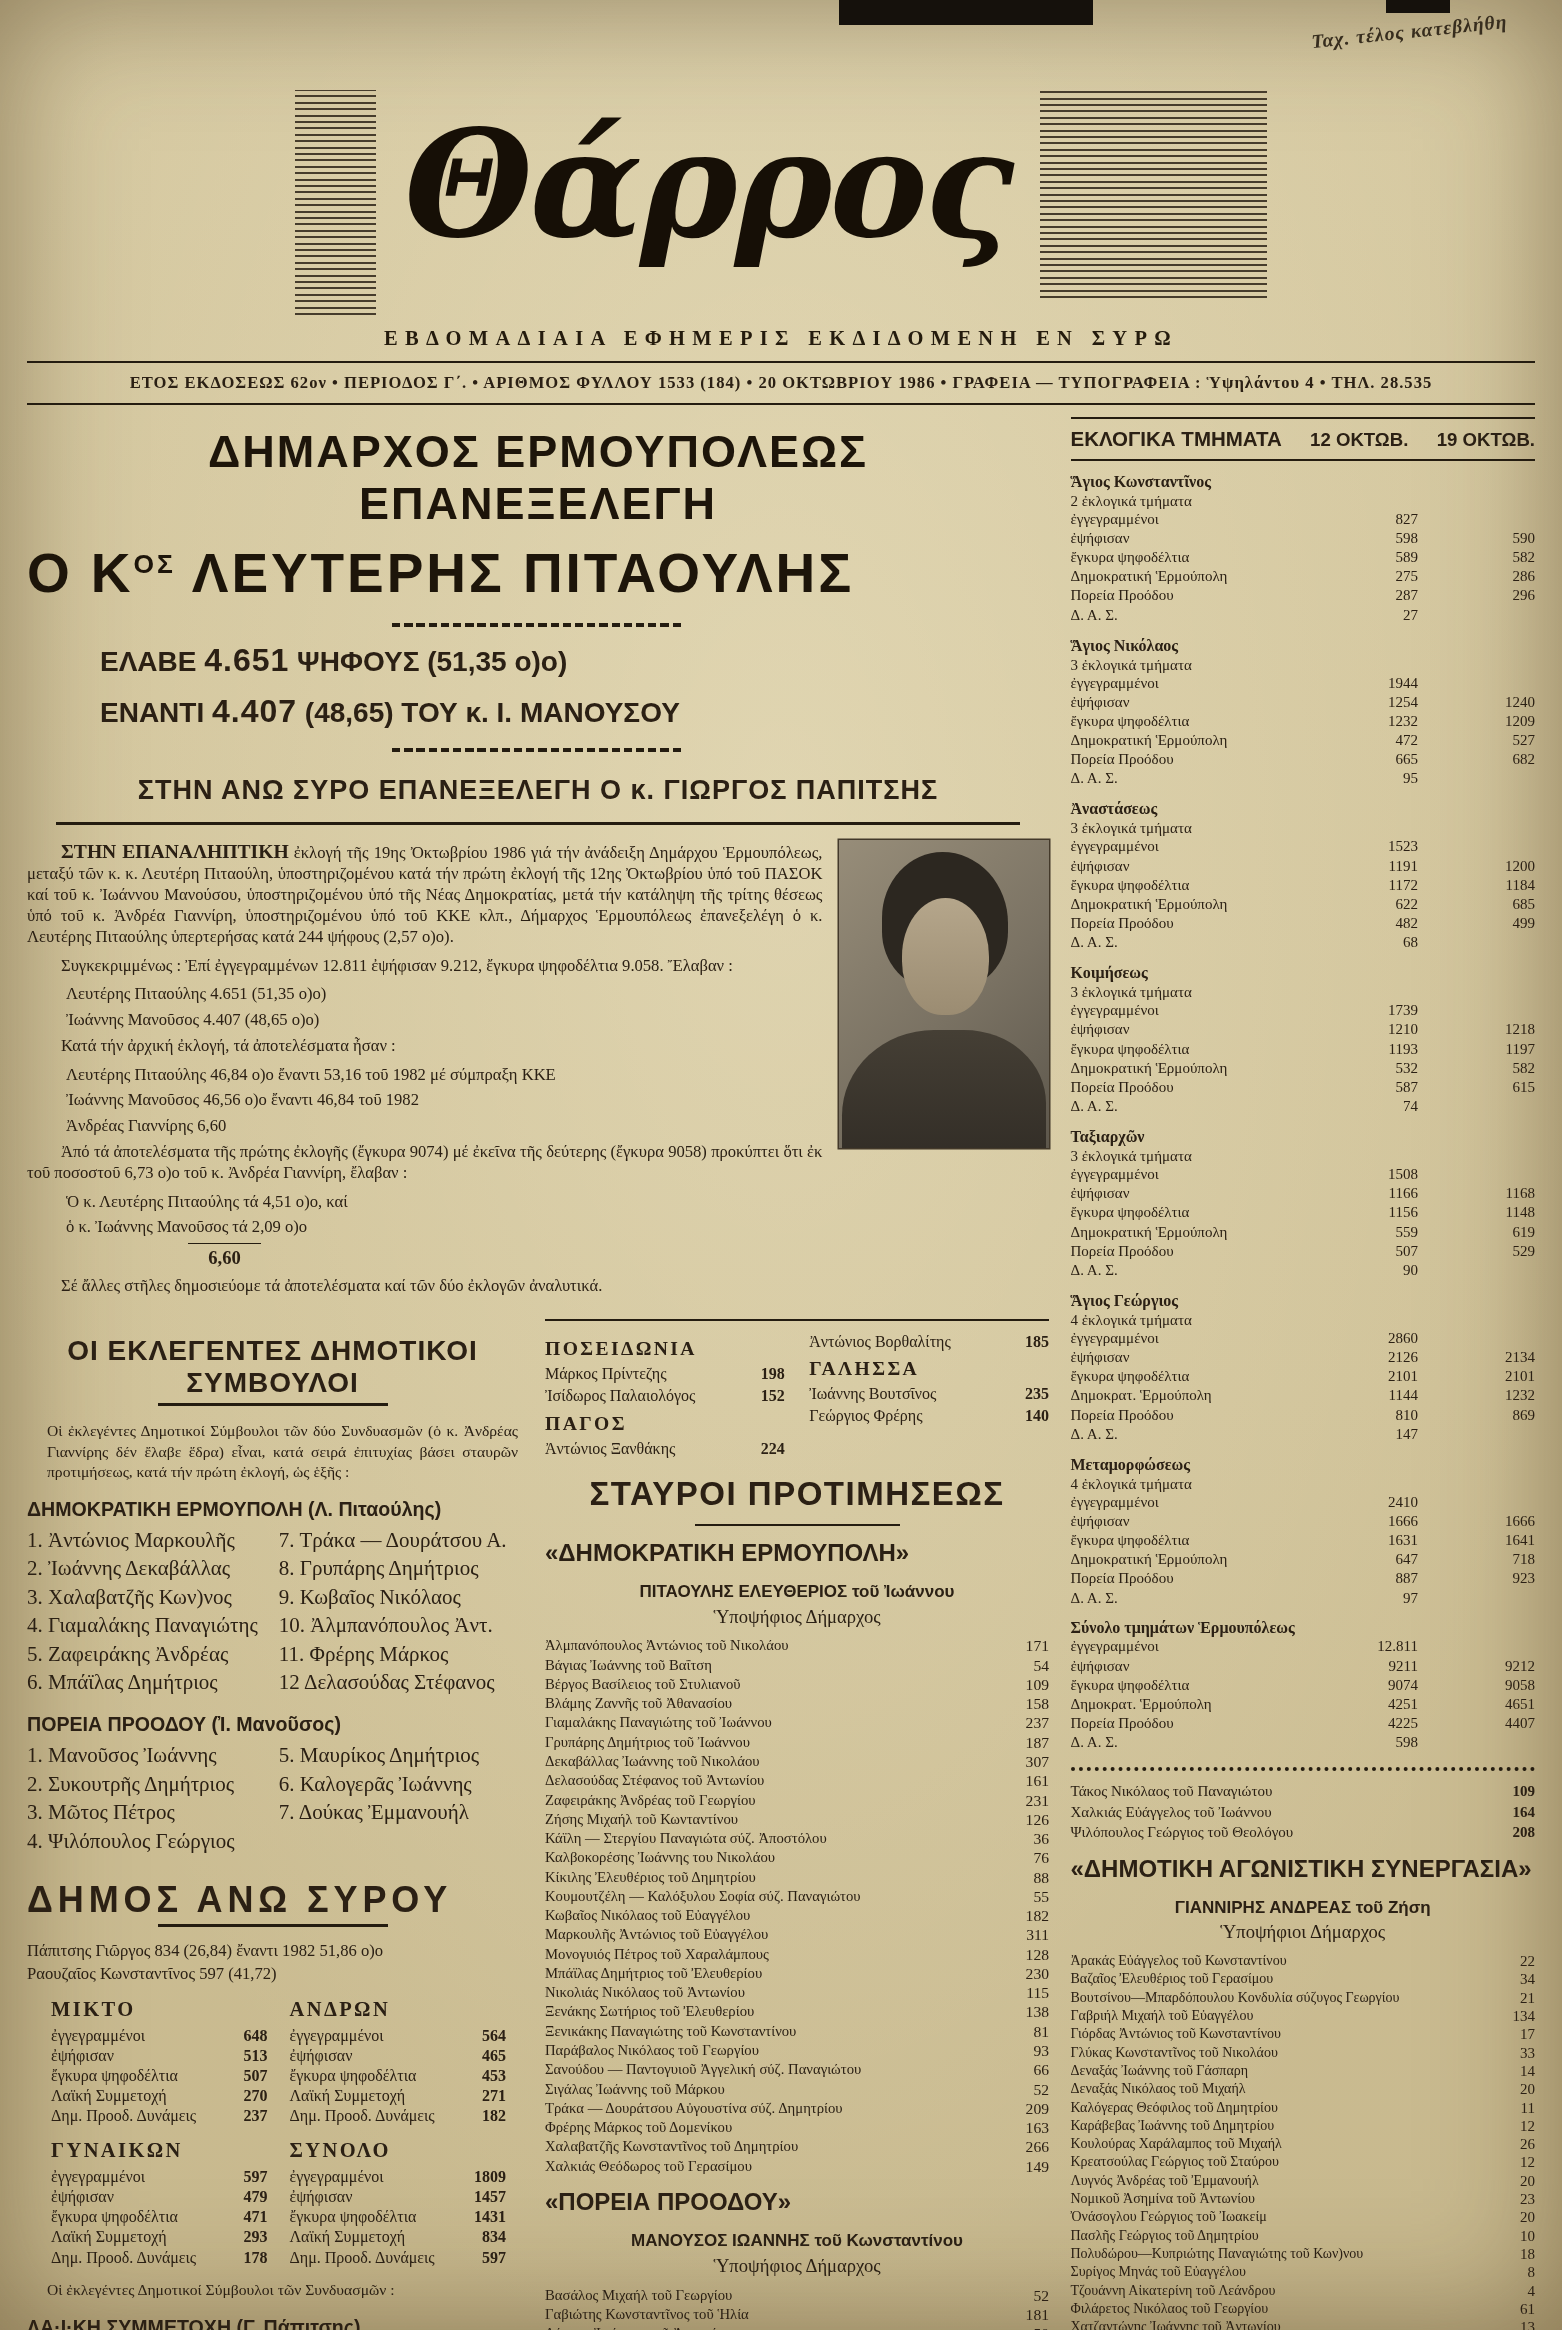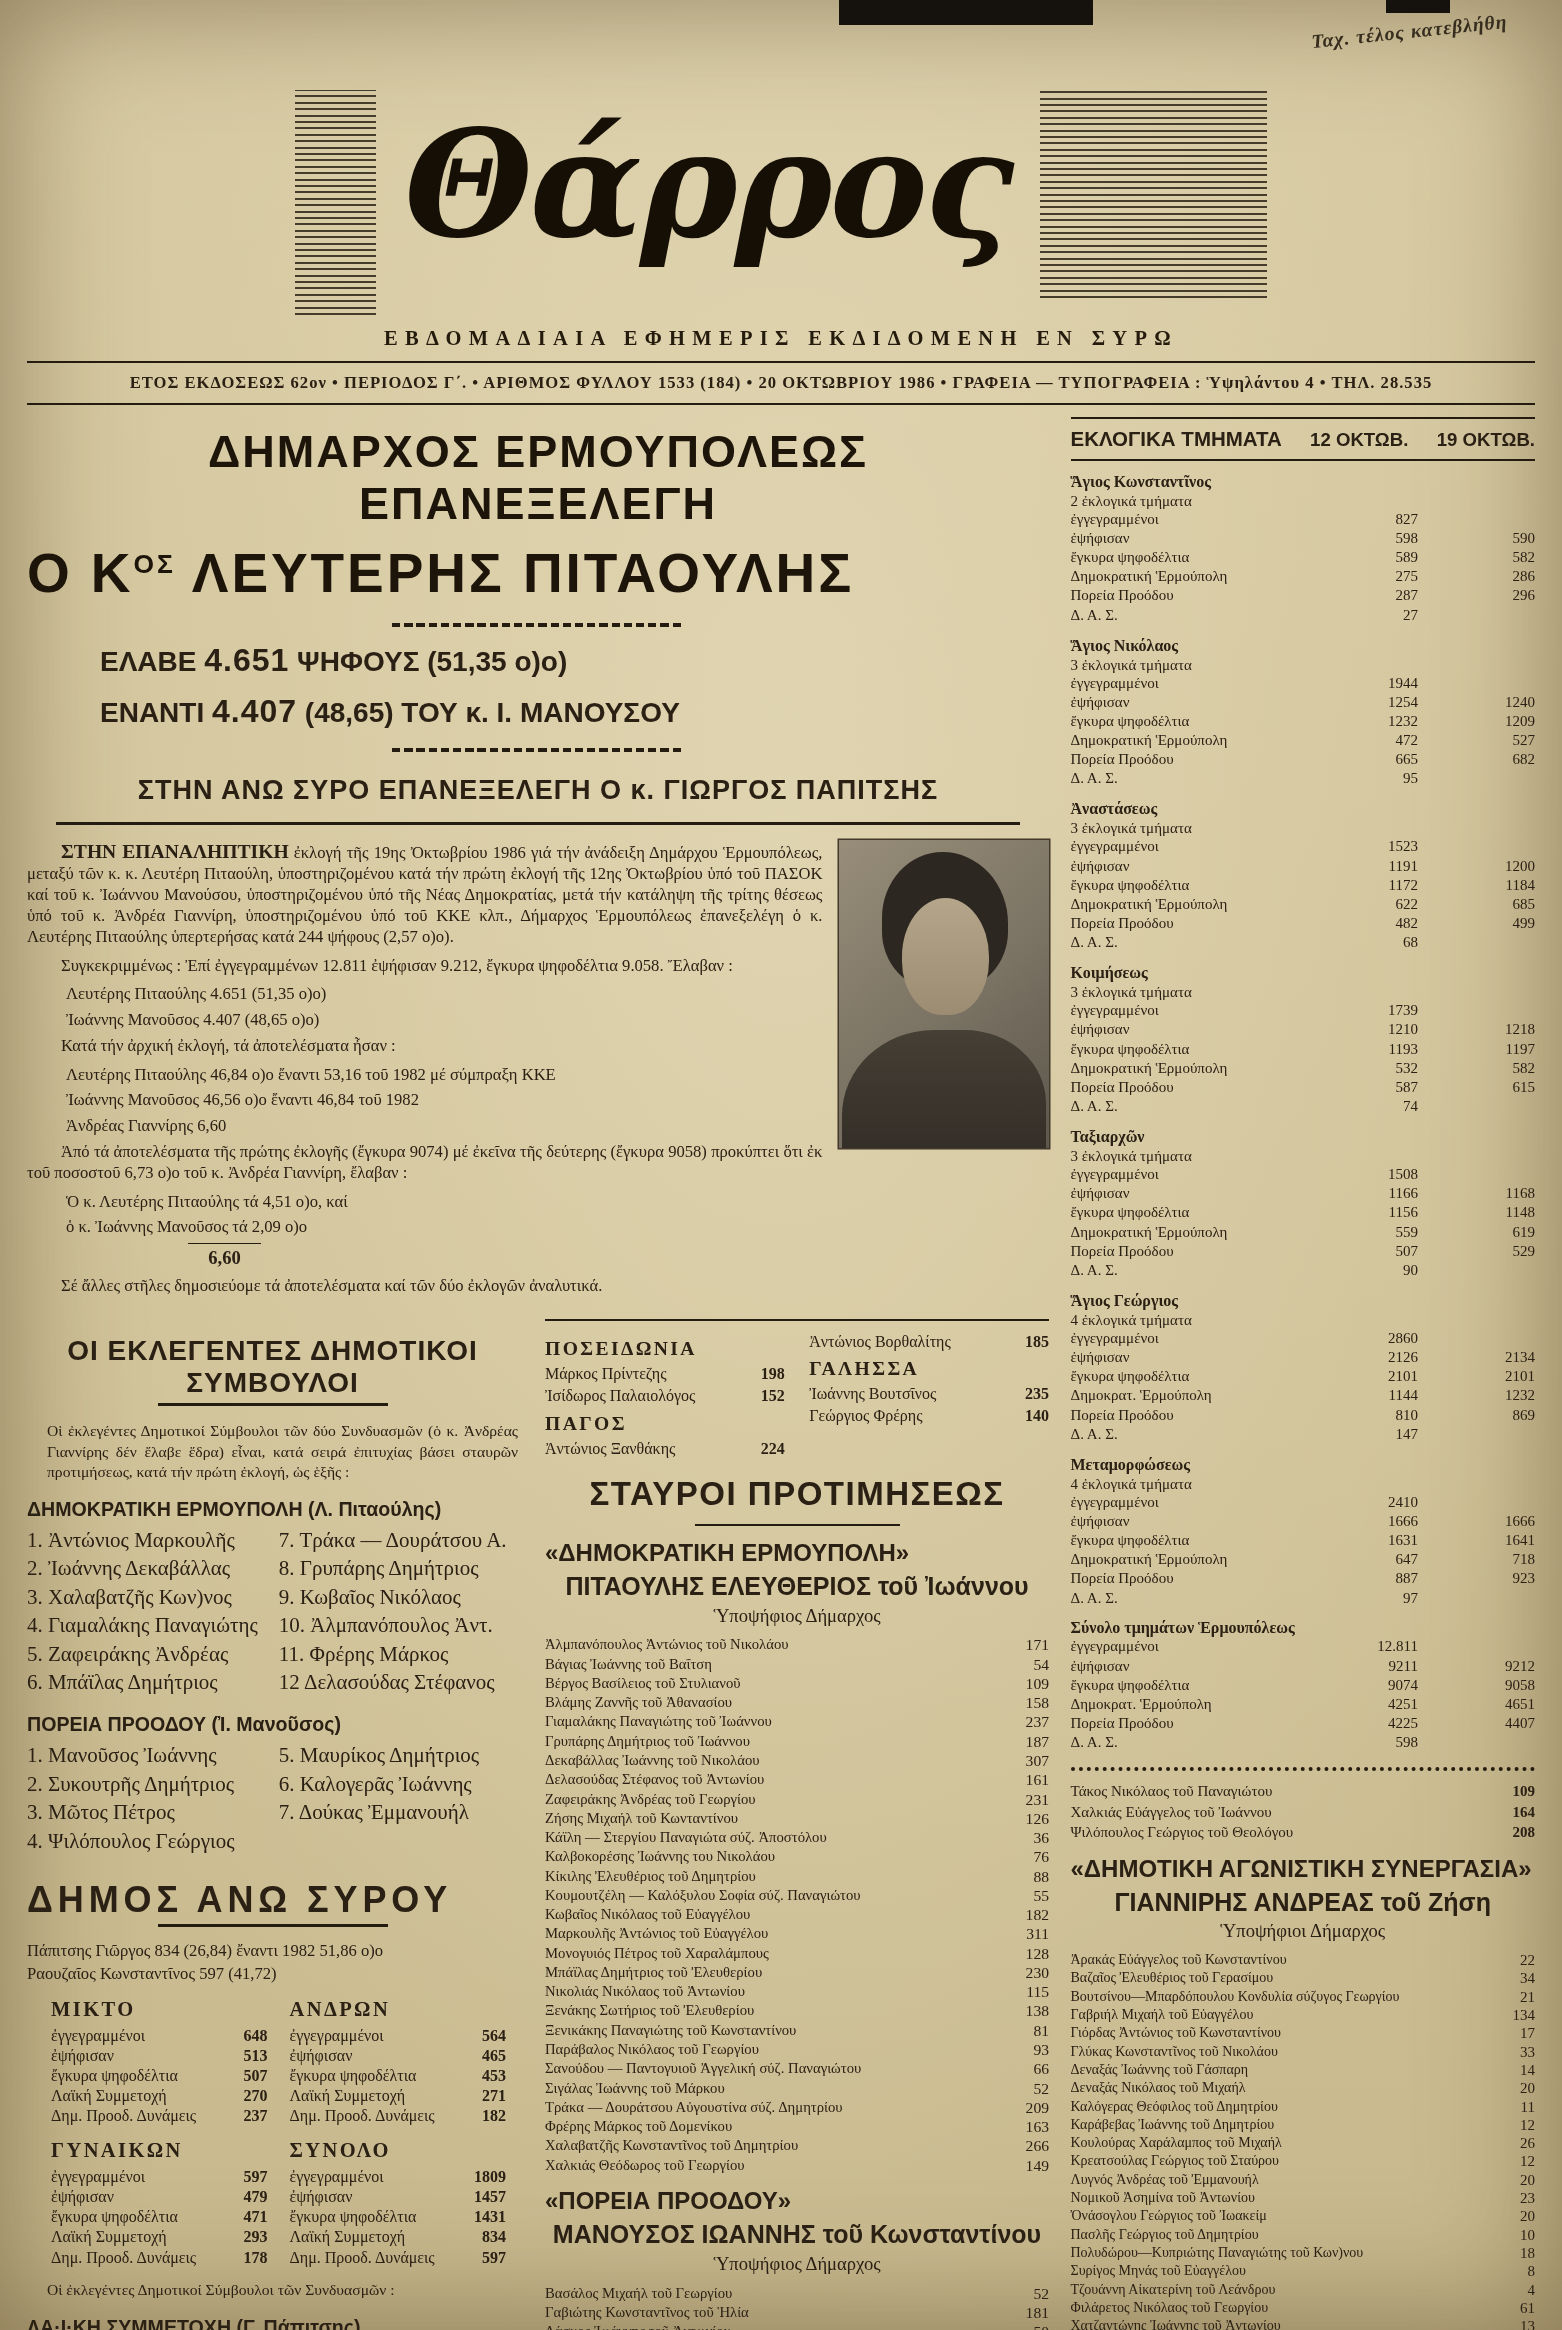--- a/index.html
+++ b/index.html
@@ -91,21 +91,21 @@
 
   
   .rule-thin{height:2px;background:#241c10;margin:4.9px 0 10.8px;}
   .mini-table{display:flex;gap:24.5px;}
   .mini-col{flex:1;min-width:0;}
   .mini-heading{font-size:19.6px;font-weight:bold;letter-spacing:2.4px;margin:6.8px 0 3.9px;}
   .prefs-title{font-family:"Liberation Sans",sans-serif;font-weight:700;font-size:33px;text-align:center;
        margin:14.7px 0 0;letter-spacing:1.5px;}
   .mini-rule{width:205px;height:2px;background:#241c10;margin:10.8px auto;}
   .pref-party{font-family:"Liberation Sans",sans-serif;font-weight:700;font-size:24px;margin-top:12.7px;}
-  .pref-leader{font-family:"Liberation Sans",sans-serif;font-weight:700;font-size:25px;text-align:center;margin-top:5px;}
+  .pref-leader{font-family:"Liberation Sans",sans-serif;font-weight:700;font-size:17px;text-align:center;margin-top:15px;}
   .pref-role{font-size:18.6px;text-align:center;margin:3.9px 0 9.8px;}
   .pref-list .cand-row{font-size:14.7px;line-height:1.14;margin-bottom:1.5px;}
   .pref-list .cand-votes{font-weight:normal;font-size:15.6px;}
 
   
   .rc-rule{height:2px;background:#241c10;}
   .rc-header{display:flex;justify-content:space-between;align-items:baseline;padding:7.8px 0;
        font-family:"Liberation Sans",sans-serif;font-weight:700;font-size:20.5px;}
   .rc-head-col{font-size:18.6px;}
   .district{margin-top:11.7px;}
@@ -477,21 +477,21 @@
               </div>
               <div class="cand-row">
                 <span class="cand-name">Φρέρης Μάρκος τοῦ Δομενίκου</span>
                 <span class="cand-votes">163</span>
               </div>
               <div class="cand-row">
                 <span class="cand-name">Χαλαβατζῆς Κωνσταντῖνος τοῦ Δημητρίου</span>
                 <span class="cand-votes">266</span>
               </div>
               <div class="cand-row">
-                <span class="cand-name">Χαλκιάς Θεόδωρος τοῦ Γεωργίου</span>
+                <span class="cand-name">Χαλκιάς Θεόδωρος τοῦ Γερασίμου</span>
                 <span class="cand-votes">149</span>
               </div>
             </div>
 
           <div class="pref-party">«ΠΟΡΕΙΑ ΠΡΟΟΔΟΥ»</div>
           <div class="pref-leader">ΜΑΝΟΥΣΟΣ ΙΩΑΝΝΗΣ τοῦ Κωνσταντίνου</div>
           <div class="pref-role">Ὑποψήφιος Δήμαρχος</div>
           <div class="pref-list">
               <div class="cand-row">
                 <span class="cand-name">Βασάλος Μιχαήλ τοῦ Γεωργίου</span>

